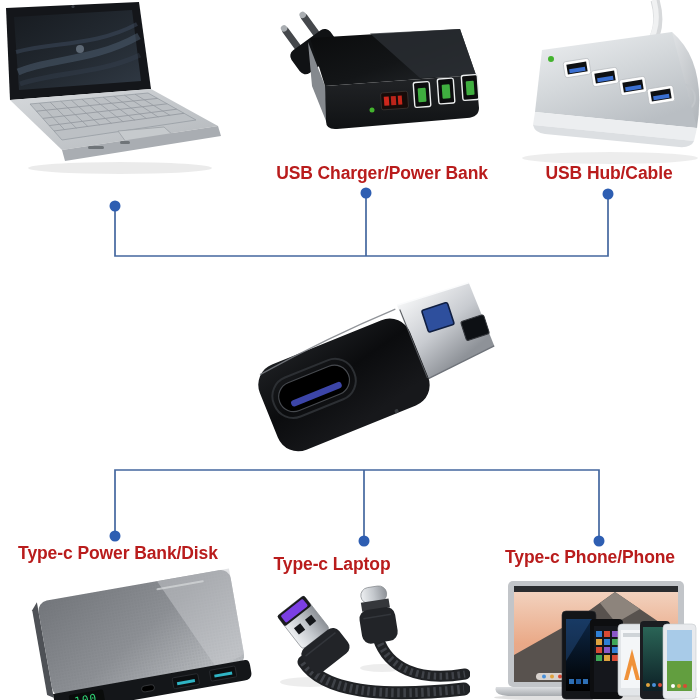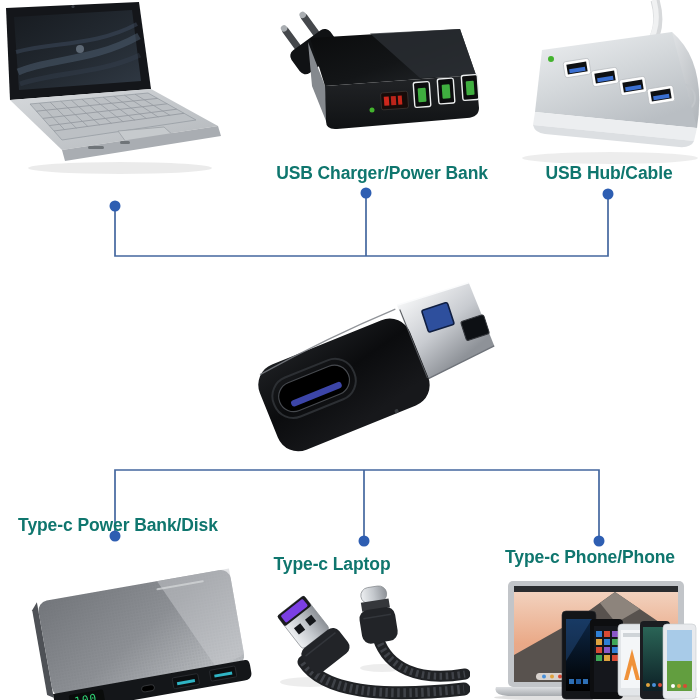--- a/index.html
+++ b/index.html
@@ -1,21 +1,21 @@
 <!DOCTYPE html>
 <html><head>
 <meta charset="utf-8">
 <style>
   html,body{margin:0;padding:0;background:#fff;}
   .stage{position:relative;width:700px;height:700px;background:#ffffff;overflow:hidden;
          font-family:"Liberation Sans",sans-serif;}
   .art{position:absolute;}
   .art svg{display:block;}
   .lbl{position:absolute;transform:translateX(-50%);white-space:nowrap;
-       font:600 17.5px "Liberation Sans",sans-serif;color:#0f766e;letter-spacing:-0.1px;}
+       font:600 17.5px "Liberation Sans",sans-serif;color:#b91c1c;letter-spacing:-0.1px;}
   .overlay{position:absolute;left:0;top:0;}
 </style>
 </head>
 <body>
 
 <div class="stage">
 
   <div class="art" style="left:0;top:0;width:230px;height:180px">
     <svg width="230" height="180" viewBox="0 0 230 180">
       <defs>
@@ -341,17 +341,17 @@
     <circle cx="115" cy="206" r="5.5" fill="#2e5eb2"></circle>
     <circle cx="366" cy="193" r="5.5" fill="#2e5eb2"></circle>
     <circle cx="608" cy="194" r="5.5" fill="#2e5eb2"></circle>
     <circle cx="115" cy="536" r="5.5" fill="#2e5eb2"></circle>
     <circle cx="364" cy="541" r="5.5" fill="#2e5eb2"></circle>
     <circle cx="599" cy="541" r="5.5" fill="#2e5eb2"></circle>
   </svg>
 
   <div class="lbl" style="left:382px;top:163px">USB Charger/Power Bank</div>
   <div class="lbl" style="left:609px;top:163px">USB Hub/Cable</div>
-  <div class="lbl" style="left:118px;top:515px">Type-c Power Bank/Disk</div>
+  <div class="lbl" style="left:118px;top:543px">Type-c Power Bank/Disk</div>
   <div class="lbl" style="left:332px;top:554px">Type-c Laptop</div>
   <div class="lbl" style="left:590px;top:547px">Type-c Phone/Phone</div>
 
 </div>
 
 </body></html>

